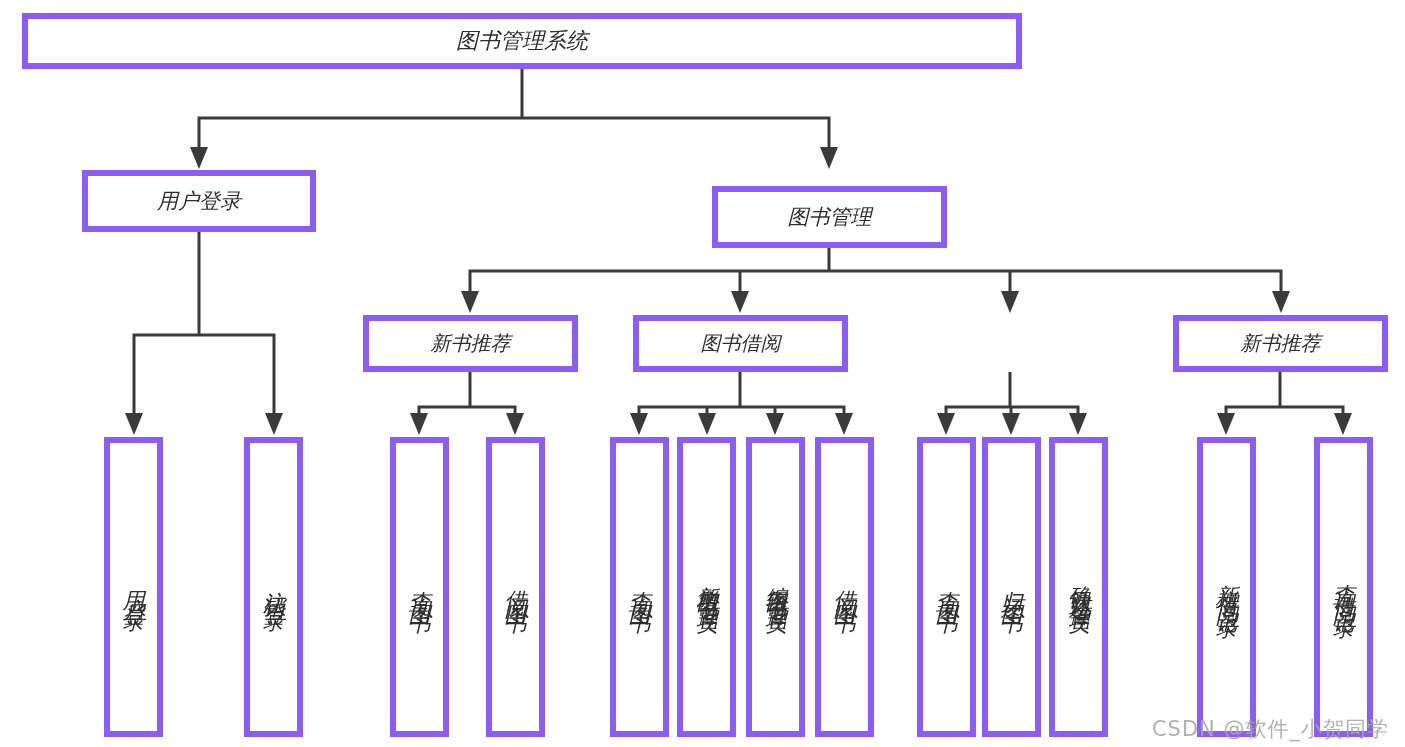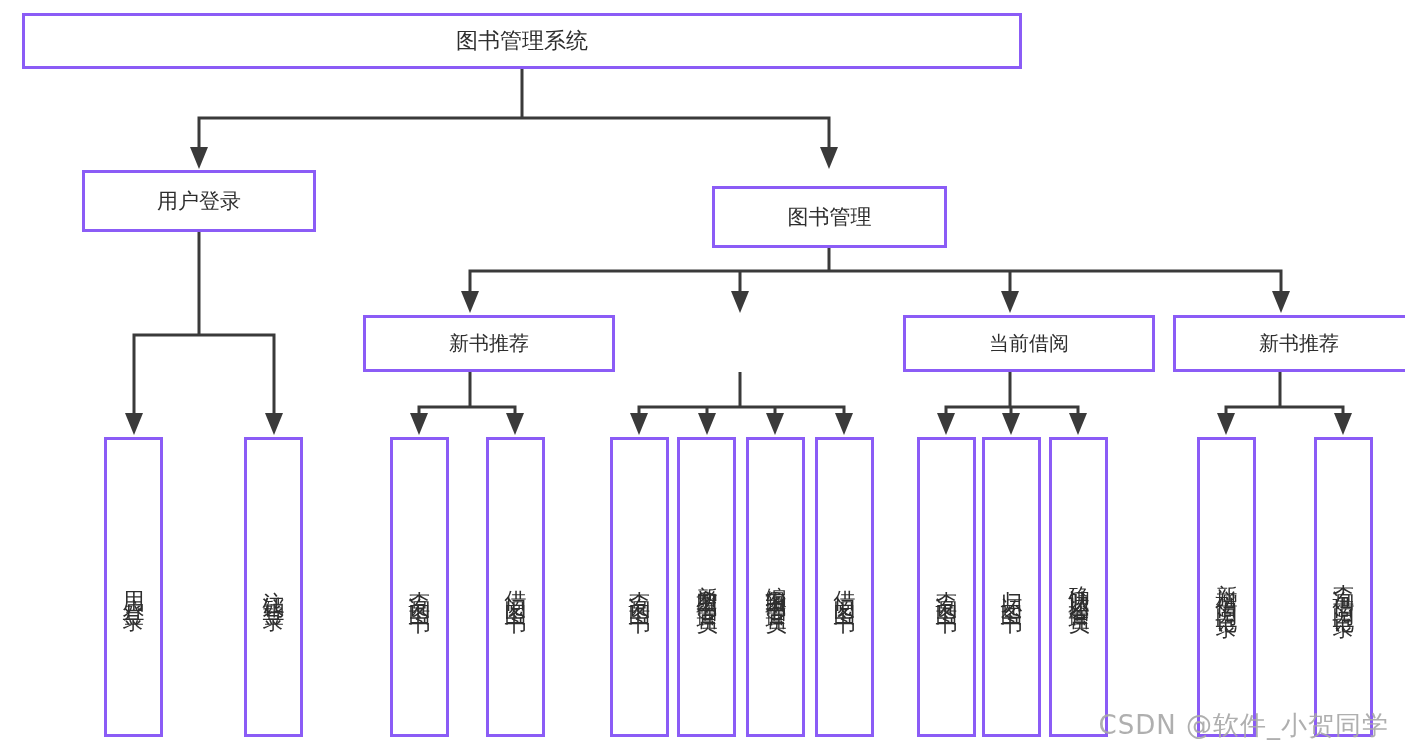--- a/index.html
+++ b/index.html
@@ -10,43 +10,44 @@
     font-family:"DejaVu Sans","Liberation Sans",sans-serif;
     color:#2e2e2e;
     overflow:hidden;
   }
   .wires{position:absolute;left:0;top:0;z-index:1;}
   .wires path{stroke:#3a3a3a;stroke-width:3;fill:none;}
   .wires polygon{fill:#3a3a3a;stroke:none;}
   .box{
     position:absolute;
     box-sizing:border-box;
-    border:3px solid #8b5cf6;
+    border:6px solid #8b5cf6;
     background:#ffffff;
     display:flex;align-items:center;justify-content:center;
     z-index:2;
     text-align:center;
+    font-style:italic;
   }
   .root{left:22px;top:13px;width:1000px;height:56px;font-size:22px;}
   .lvl2{top:170px;height:62px;font-size:21px;}
-  .hdr{top:315px;height:57px;width:252px;font-size:20px;}
+  .hdr{top:315px;height:57px;width:215px;font-size:20px;}
   .leaf{top:437px;width:59px;height:300px;}
   .leaf .vtxt{
     writing-mode:vertical-rl;
     text-orientation:mixed;
     font-size:22px;
     letter-spacing:7px;
     line-height:1;
     white-space:nowrap;
   }
   .leaf.long .vtxt{font-size:21px;letter-spacing:4px;}
   .watermark{
     position:absolute;
     right:16px;bottom:4px;
-    font-size:26px;
+    font-size:21px;
     color:rgba(168,168,168,0.92);
     z-index:5;
     letter-spacing:1px;
   }
 </style>
 </head>
 <body>
 
 <div class="stage">
 
@@ -93,22 +94,22 @@
   <div class="box lvl2" style="left:82px;width:234px;">
     <span>用户登录</span>
   </div>
   <div class="box lvl2" style="left:712px;width:235px;margin-top:16px;">
     <span>图书管理</span>
   </div>
 
   <div class="box hdr" style="left:363px;">
     <span>新书推荐</span>
   </div>
-  <div class="box hdr" style="left:903px;">
-    <span>当前借阅</span>
+  <div class="box hdr" style="left:633px;">
+    <span>图书借阅</span>
   </div>
   <div class="box hdr" style="left:1173px;">
     <span>新书推荐</span>
   </div>
 
   <div class="box leaf" style="left:104px;">
     <span class="vtxt">用户登录</span>
   </div>
   <div class="box leaf" style="left:244px;">
     <span class="vtxt">注销登录</span>

